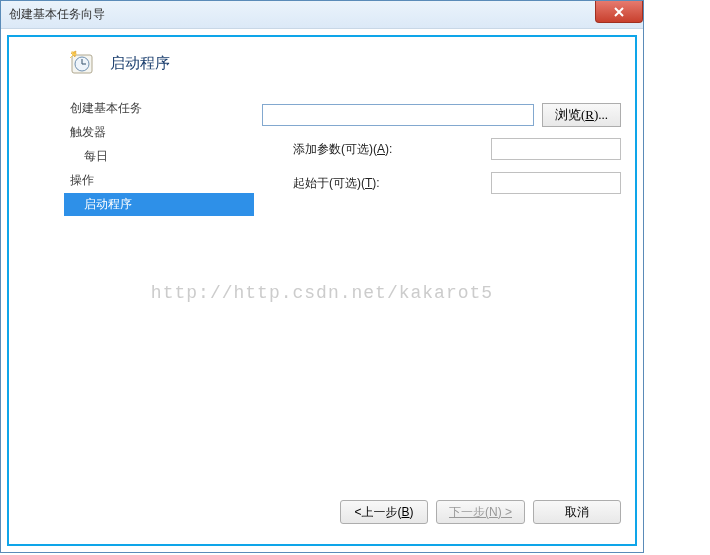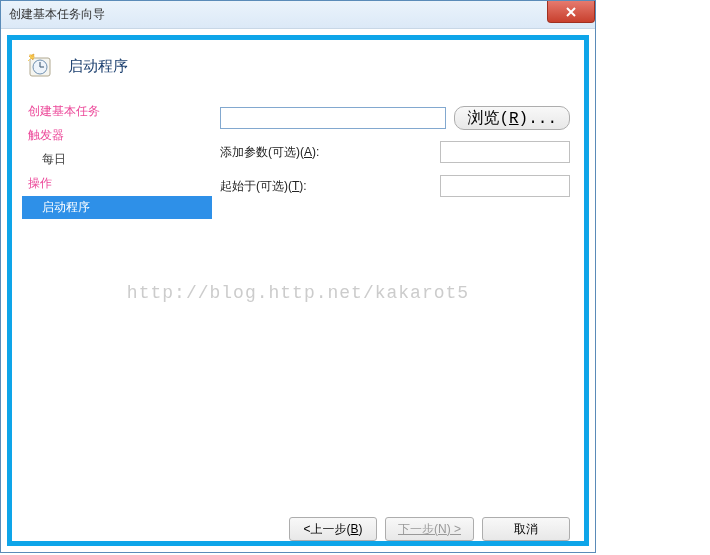--- a/index.html
+++ b/index.html
@@ -5,21 +5,21 @@
     * { box-sizing: border-box; margin: 0; padding: 0; }
     body {
       font-family: "Microsoft YaHei", "Segoe UI", Tahoma, sans-serif;
       font-size: 12px;
       background: #fff;
       width: 710px;
       height: 555px;
       overflow: hidden;
     }
     .window {
-      width: 596px;
+      width: 644px;
       height: 553px;
       border: 1px solid #5a8bb8;
       background: #fff;
       position: relative;
     }
     .titlebar {
       height: 28px;
       background: linear-gradient(#eaf3fb, #dce9f7);
       border-bottom: 1px solid #c8d7e6;
       display: flex;
@@ -48,23 +48,24 @@
     }
     .close-btn svg { width: 12px; height: 12px; }
     .content {
       height: calc(100% - 28px);
       background: #fff;
       padding: 6px;
     }
     .inner {
       width: 100%;
       height: 100%;
-      border: 5px solid #0ea5e9;
-      background: #fff;
-      position: relative;
+      border: 2px solid #0ea5e9;
+      background: #fff;
+      position: relative;
+      padding-left: 45px;
     }
     .header {
       display: flex;
       align-items: center;
       padding: 12px 0 16px 14px;
       gap: 14px;
     }
     .header-icon {
       width: 28px;
       height: 28px;
@@ -78,21 +79,21 @@
     .body {
       display: flex;
       height: calc(100% - 108px);
     }
     .sidebar {
       width: 200px;
       padding: 4px 0 0 10px;
     }
     .nav-item {
       padding: 3px 6px;
-      color: #ec4899;
+      color: #404040;
       cursor: pointer;
       margin-bottom: 1px;
     }
     .nav-sub {
       padding: 3px 6px 3px 20px;
       color: #404040;
       cursor: pointer;
       margin-bottom: 1px;
     }
     .nav-selected {
@@ -134,42 +135,42 @@
       padding: 0 4px;
       font-family: inherit;
       font-size: 12px;
       margin-left: auto;
     }
     .browse-btn {
       height: 24px;
       padding: 0 12px;
       background: linear-gradient(#f8f8f8, #e8e8e8);
       border: 1px solid #adadad;
-      border-radius: 10px;
-      cursor: pointer;
-      font-family: Liberation Mono, monospace;
-      font-size: 16px;
-    }
-    .row-spread { justify-content: space-between; }
+      border-radius: 0;
+      cursor: pointer;
+      font-family: Liberation Serif, serif;
+      font-size: 13px;
+    }
+    .row-spread { justify-content: space-between; margin-left: 31px; }
     .program-row { margin-top: 6px; }
     .label-only-row { margin-bottom: 4px; }
     .watermark {
       position: absolute;
       left: 50%;
       top: 50%;
       transform: translate(-50%, -8px);
       color: #ccc;
       font-size: 18px;
       font-family: "Courier New", monospace;
       letter-spacing: 1px;
       pointer-events: none;
     }
     .footer {
       position: absolute;
-      bottom: 0;
+      bottom: 20px;
       right: 14px;
       display: flex;
       gap: 8px;
     }
     .wiz-btn {
       height: 24px;
       min-width: 88px;
       padding: 0 12px;
       background: linear-gradient(#f8f8f8, #e8e8e8);
       border: 1px solid #adadad;
@@ -230,21 +231,21 @@
             <span class="form-label" style="width:auto">添加参数(可选)(<u>A</u>):</span>
             <input class="small-input" type="text" value="" style="">
           </div>
           <div class="form-row row-spread">
             <span class="form-label" style="width:auto">起始于(可选)(<u>T</u>):</span>
             <input class="small-input" type="text" value="" style="">
           </div>
         </div>
       </div>
 
-      <div class="watermark">http://blog.http.net/kakarot5</div>
+      <div class="watermark">http://http.csdn.net/kakarot5</div>
 
       <div class="footer">
         <button class="wiz-btn">&lt;上一步(<u>B</u>)</button>
         <button class="wiz-btn disabled">下一步(<u>N</u>) &gt;</button>
         <button class="wiz-btn">取消</button>
       </div>
     </div>
   </div>
 </div>
 

